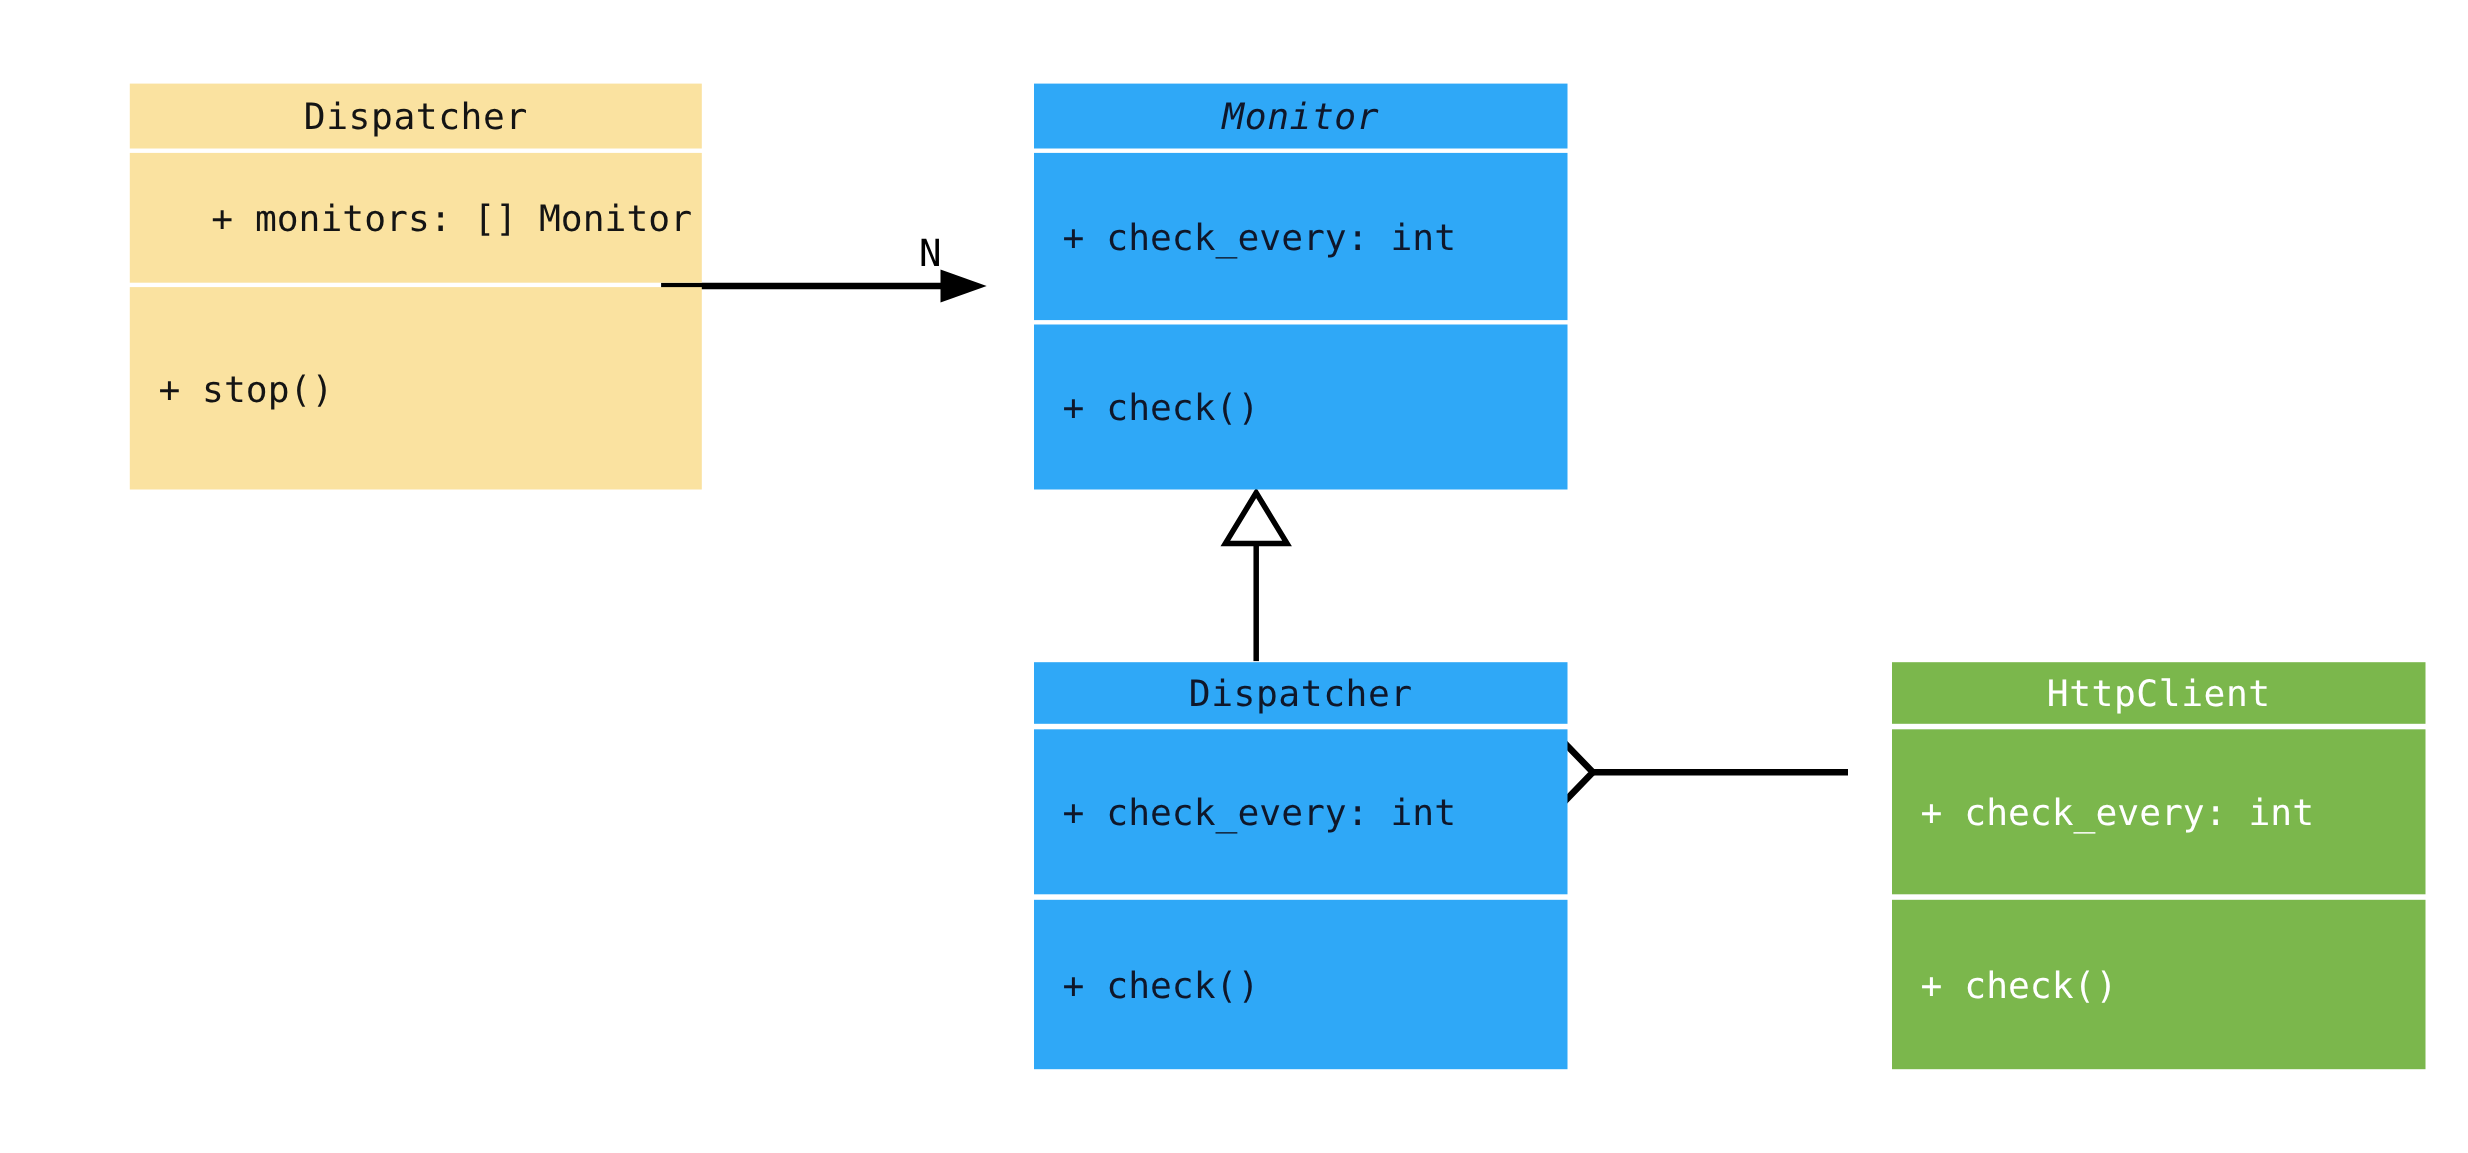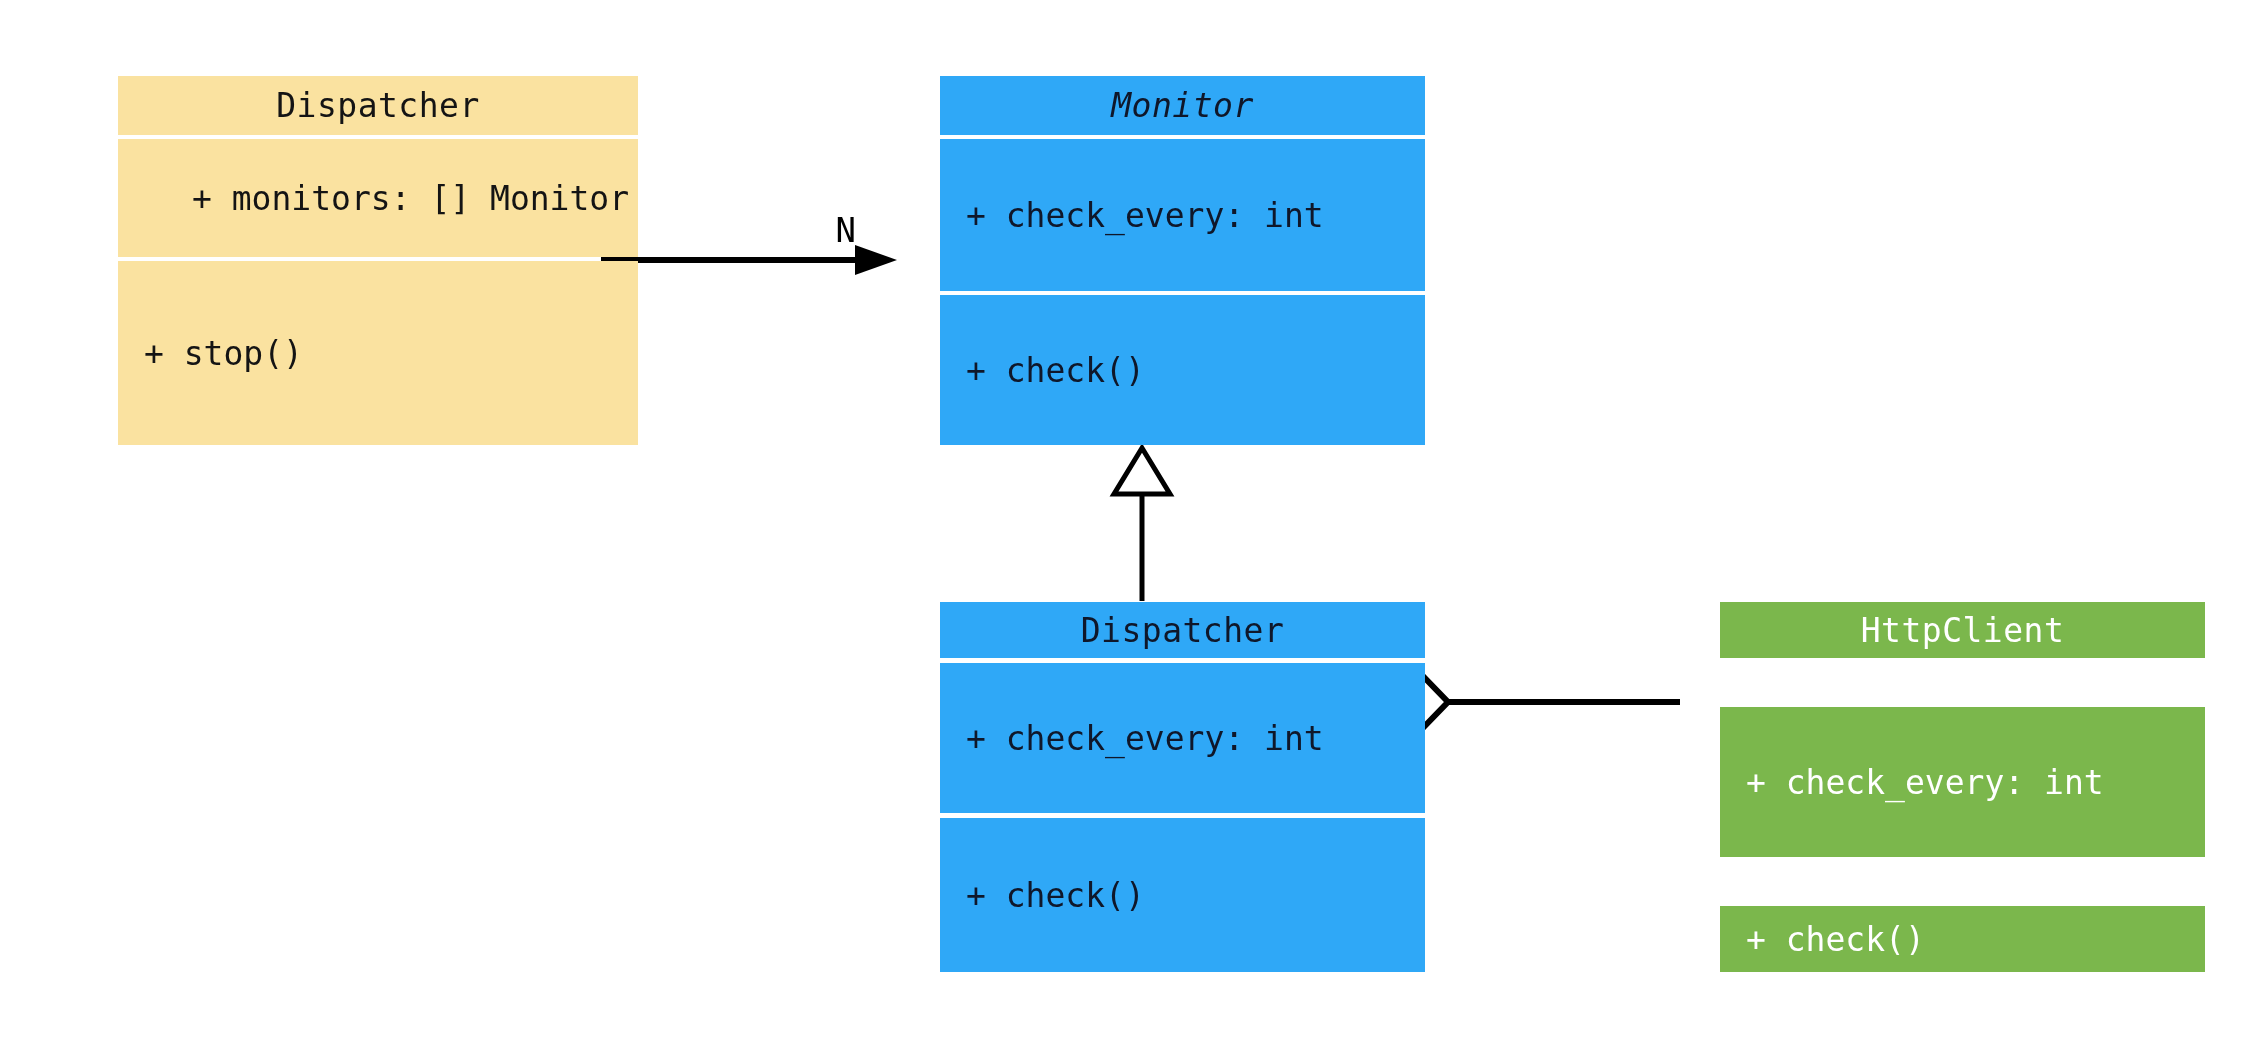--- a/index.html
+++ b/index.html
@@ -26,21 +26,21 @@
   .c-monitor    { left: 900px; top: 76px; width: 485px; height: 369px; }
   .c-dispatcher .title, .c-monitor .title { height: 59px; }
   .c-dispatcher .attrs { height: 118px; margin-top: 4px; padding-left: 48px; }
   .c-monitor   .attrs  { height: 152px; margin-top: 4px; }
   .c-dispatcher .methods, .c-monitor .methods { flex: 1; margin-top: 4px; }
 
   .c-monitor .title { font-style: italic; }
 
   
   .c-httpmonitor { left: 900px;  top: 602px; width: 485px; height: 370px; }
-  .c-httpclient  { left: 1680px; top: 602px; width: 485px; height: 370px; gap: 44px; }
+  .c-httpclient  { left: 1680px; top: 602px; width: 485px; height: 370px; }
   .row2 .title   { height: 56px; }
   .row2 .attrs   { height: 150px; margin-top: 5px; }
   .row2 .methods { flex: 1; margin-top: 5px; }
 
   .edge-label { fill: #000000; font-size: 34px; font-family: "DejaVu Sans Mono", "Liberation Mono", monospace; }
 </style>
 </head>
 <body>
 
 <div class="canvas">

